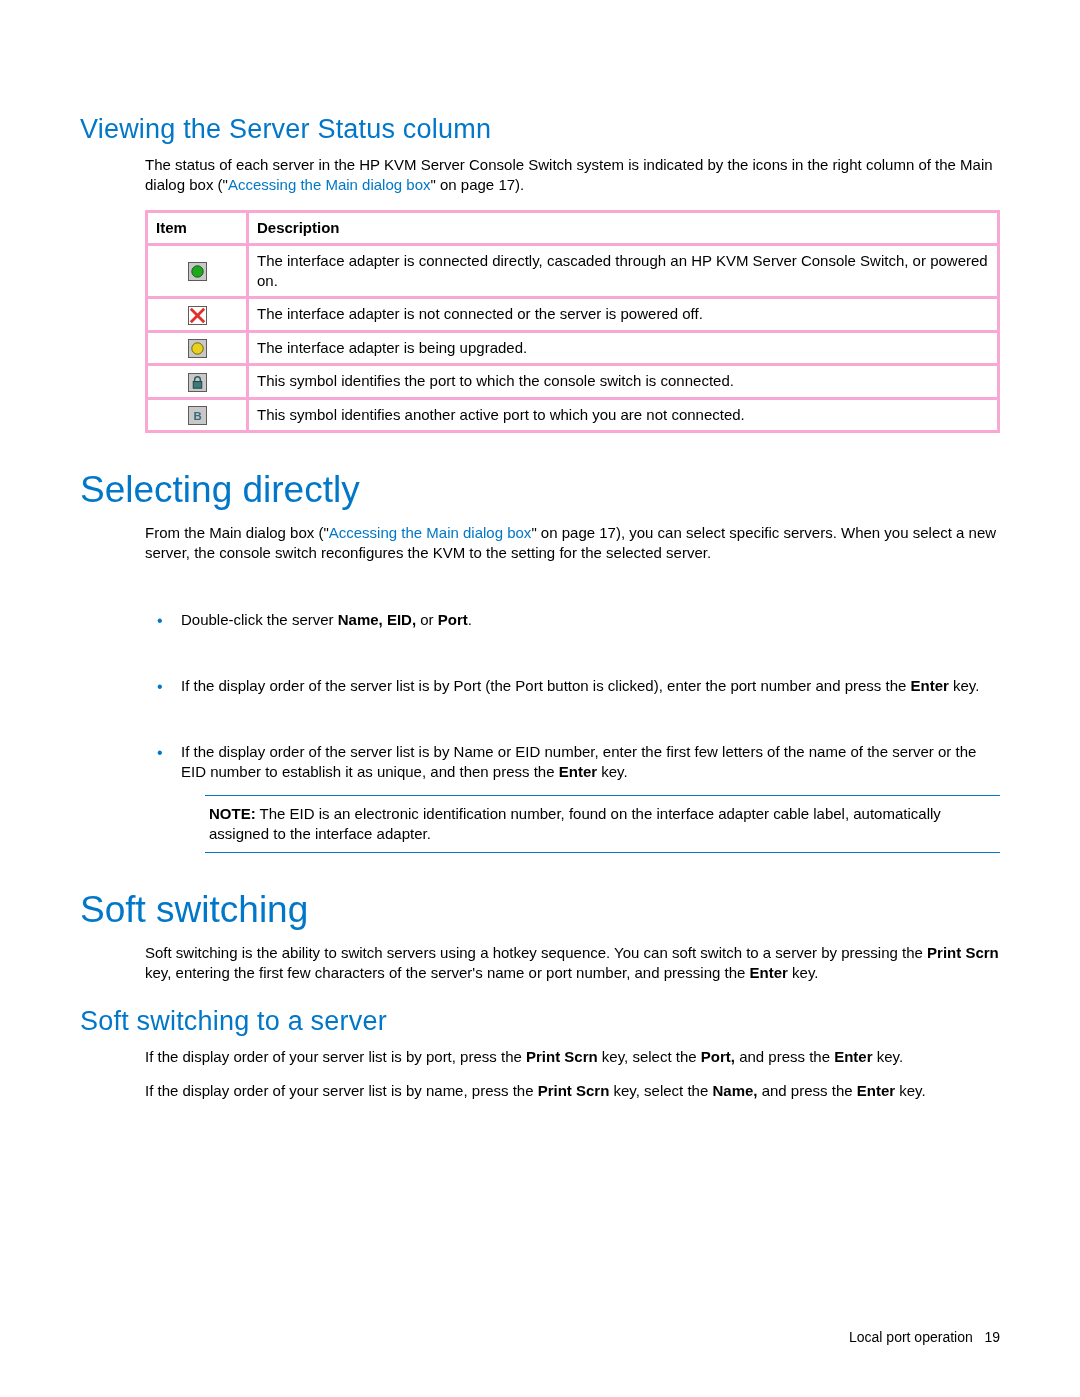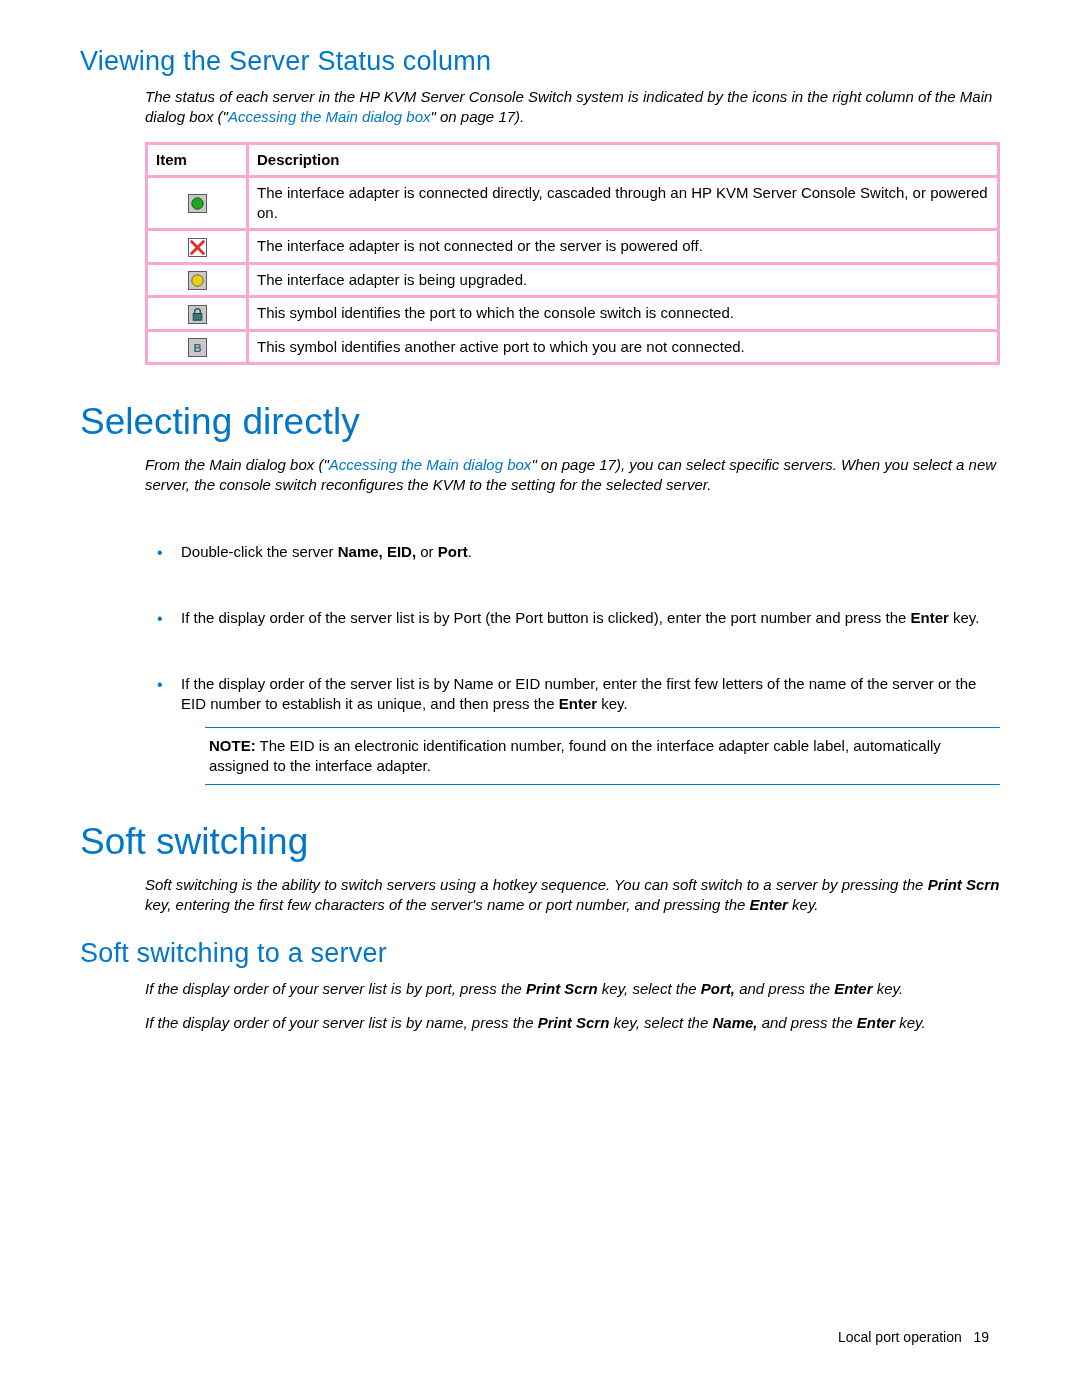--- a/index.html
+++ b/index.html
@@ -9,42 +9,41 @@
     font-family: "Futura", "Century Gothic", "Trebuchet MS", Arial, sans-serif;
     font-size: 15px;
     color: #000;
     background: #fff;
   }
   .page {
     width: 1080px;
     height: 1397px;
     position: relative;
     box-sizing: border-box;
-    padding: 46px 80px 0 80px;
+    padding: 114px 80px 0 80px;
   }
   h2.section {
     font-weight: 400;
     font-size: 27px;
     color: #0077c8;
     margin: 0 0 10px 0;
     letter-spacing: 0.2px;
   }
   h1.major {
     font-weight: 400;
     font-size: 37px;
     color: #0077c8;
     margin: 36px 0 12px 0;
   }
   .body-indent {
     margin-left: 65px;
   }
   p {
     margin: 0 0 14px 0;
     line-height: 1.35;
-    font-style: italic;
   }
   a.xref {
     color: #0077c8;
     text-decoration: none;
   }
   table.status {
     border-collapse: collapse;
     width: 100%;
     margin-top: 8px;
     margin-bottom: 8px;
@@ -91,21 +90,21 @@
     margin-top: 6px;
     margin-bottom: 6px;
     border-top: 1.5px solid #0077c8;
     border-bottom: 1.5px solid #0077c8;
     padding: 8px 4px;
     line-height: 1.35;
   }
   .footer {
     position: absolute;
     bottom: 52px;
-    right: 91px;
+    right: 80px;
     font-size: 14px;
   }
   b { font-weight: bold; }
   .icon {
     display: inline-block;
     vertical-align: middle;
   }
 </style>
 </head>
 <body>

